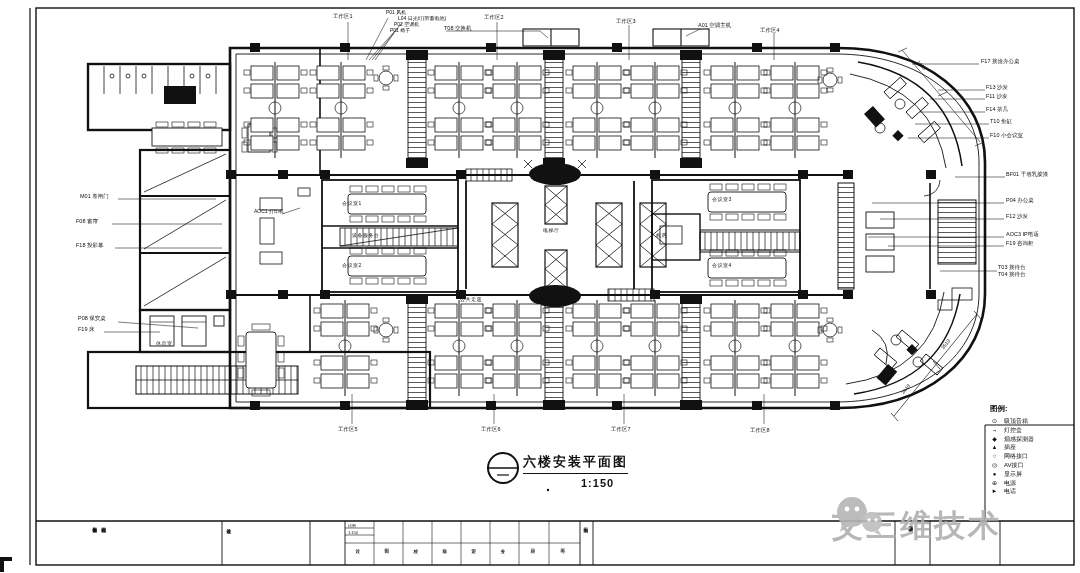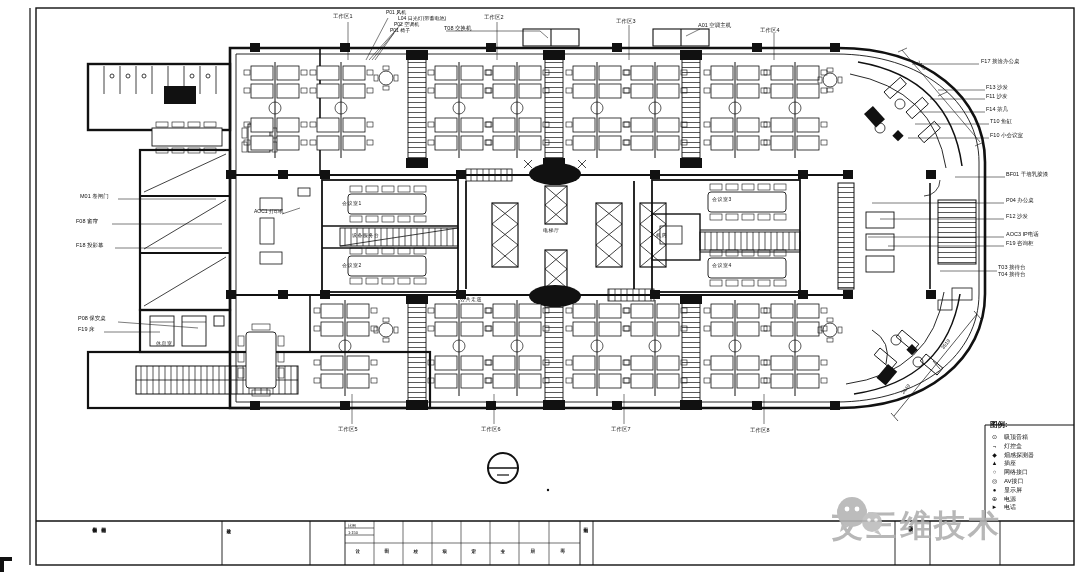--- a/index.html
+++ b/index.html
@@ -6,21 +6,21 @@
   .sheet{position:relative;width:1080px;height:573px;background:#ffffff;overflow:hidden;
          font-family:"Liberation Sans","DejaVu Sans",sans-serif;color:#111;}
   .sheet svg{position:absolute;left:0;top:0;}
   .lbl{position:absolute;white-space:nowrap;line-height:1;font-size:5.5px;color:#111;}
   .lbl.tiny{font-size:5px;}
   .room{position:absolute;white-space:nowrap;line-height:1;font-size:5px;color:#111;letter-spacing:.5px;}
   .dim{position:absolute;white-space:nowrap;font-size:5px;color:#111;}
   .plan-title{position:absolute;left:523px;top:453px;}
   .plan-title .t{font-size:13px;font-weight:bold;letter-spacing:2px;border-bottom:1.5px solid #111;padding-bottom:2px;}
   .plan-title .s{font-size:11px;font-weight:bold;letter-spacing:1px;margin:3px 0 0 58px;}
-  .legend{position:absolute;left:990px;top:420px;width:82px;}
+  .legend{position:absolute;left:990px;top:404px;width:82px;}
   .legend .lt{font-size:7.5px;font-weight:bold;margin-bottom:3px;}
   .legend .row{display:flex;gap:5px;font-size:6px;line-height:8.8px;}
   .legend .sym{display:inline-block;width:9px;text-align:center;}
   .vtext{writing-mode:vertical-rl;text-orientation:upright;line-height:1.15;}
   .tb{position:absolute;font-size:4.5px;color:#111;}
   .watermark{position:absolute;left:832px;top:492px;height:66px;display:flex;align-items:center;gap:6px;opacity:.9;}
   .watermark .wtxt{font-size:31px;font-weight:bold;color:#b0b0b0;letter-spacing:3px;line-height:1;}
 </style>
 </head>
 <body>
@@ -492,20 +492,24 @@
 <div class="room" style="left:712px;top:263px">会议室4</div>
 <div class="room" style="left:656px;top:233px">机房</div>
 <div class="room" style="left:156px;top:341px">休息室</div>
 <div class="room" style="left:352px;top:233px">设备服务台</div>
 <div class="room" style="left:460px;top:297px">公共走道</div>
 
 <div class="dim" style="left:916px;top:62px;transform:rotate(46deg)">2449</div>
 <div class="dim" style="left:900px;top:386px;transform:rotate(-51deg)">2449</div>
 <div class="dim" style="left:940px;top:341px;transform:rotate(-51deg)">3519</div>
 
+<div class="plan-title">
+  <div class="t">六楼安装平面图</div>
+  <div class="s">1:150</div>
+</div>
 
 <div class="legend">
   <div class="lt">图例:</div>
   <div class="row">
         <span class="sym">⊙</span>
         <span>吸顶音箱</span>
       </div>
   <div class="row">
         <span class="sym">¬</span>
         <span>灯控盒</span>

